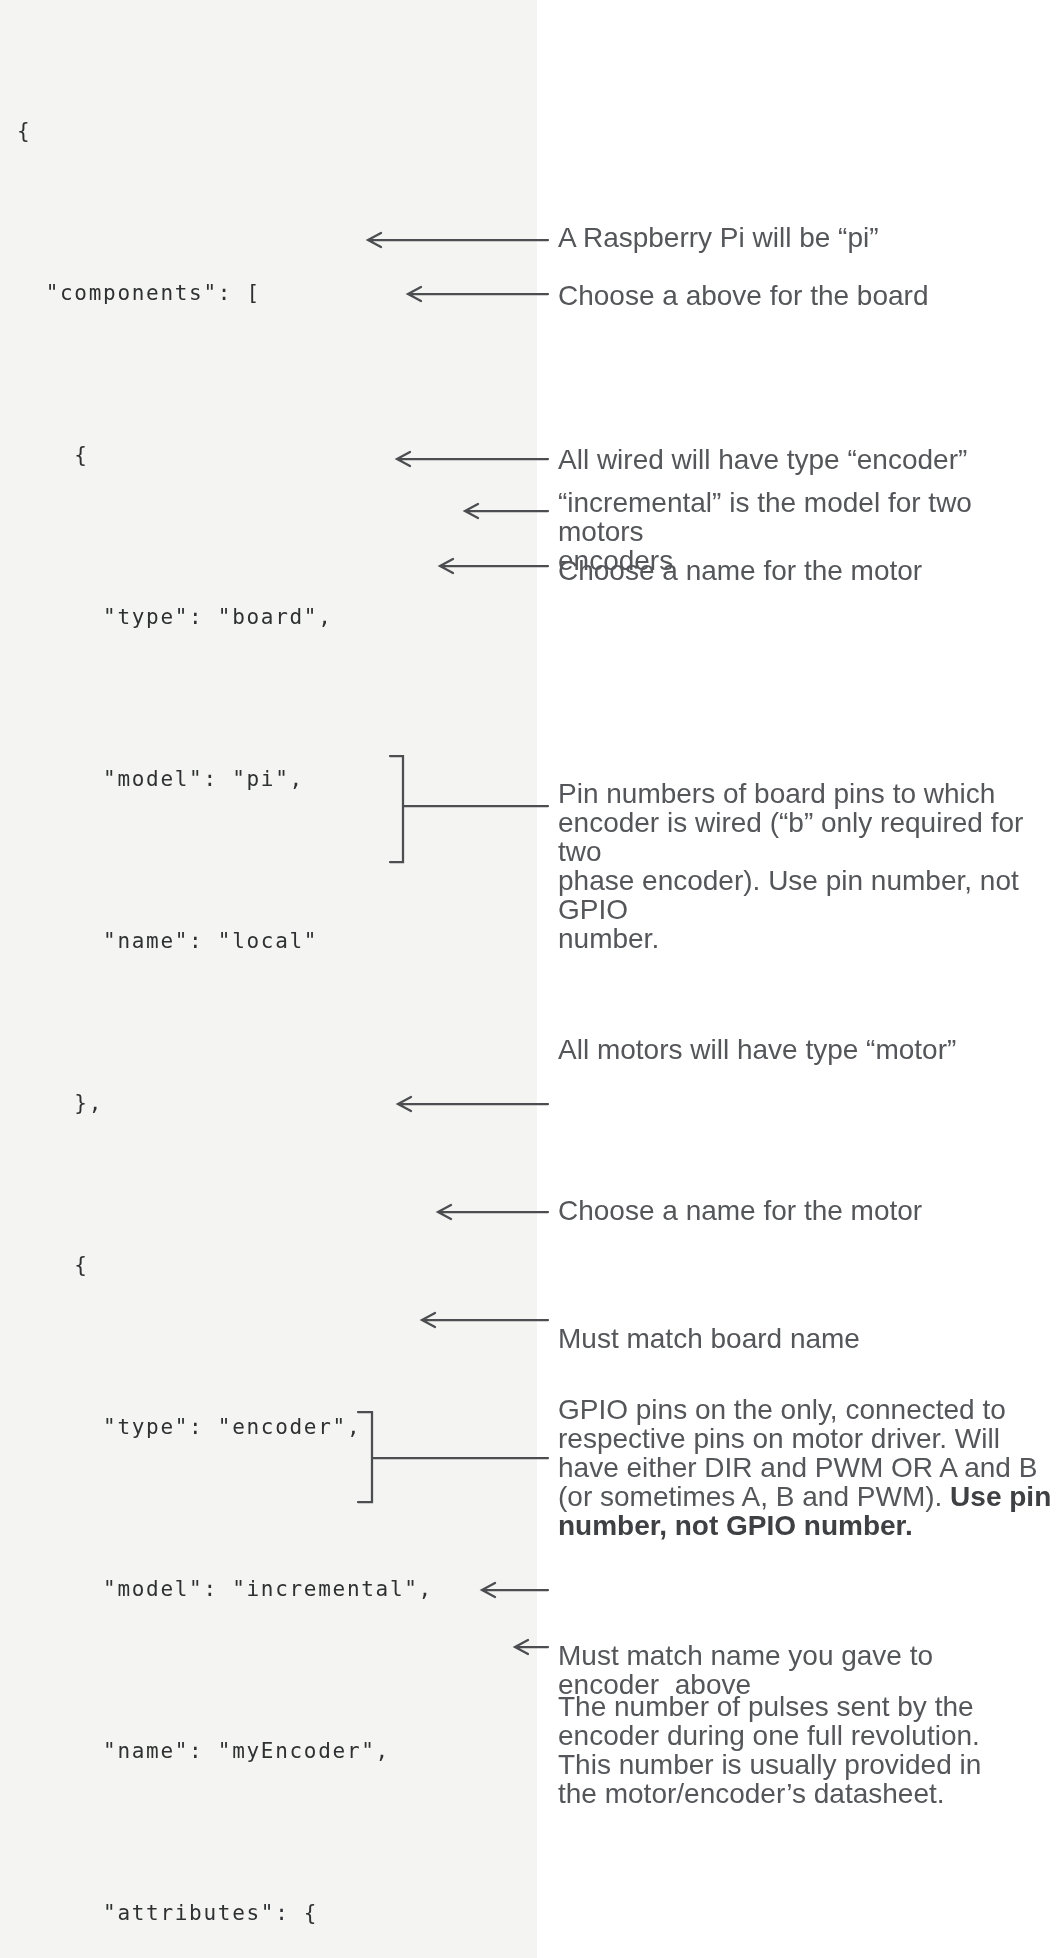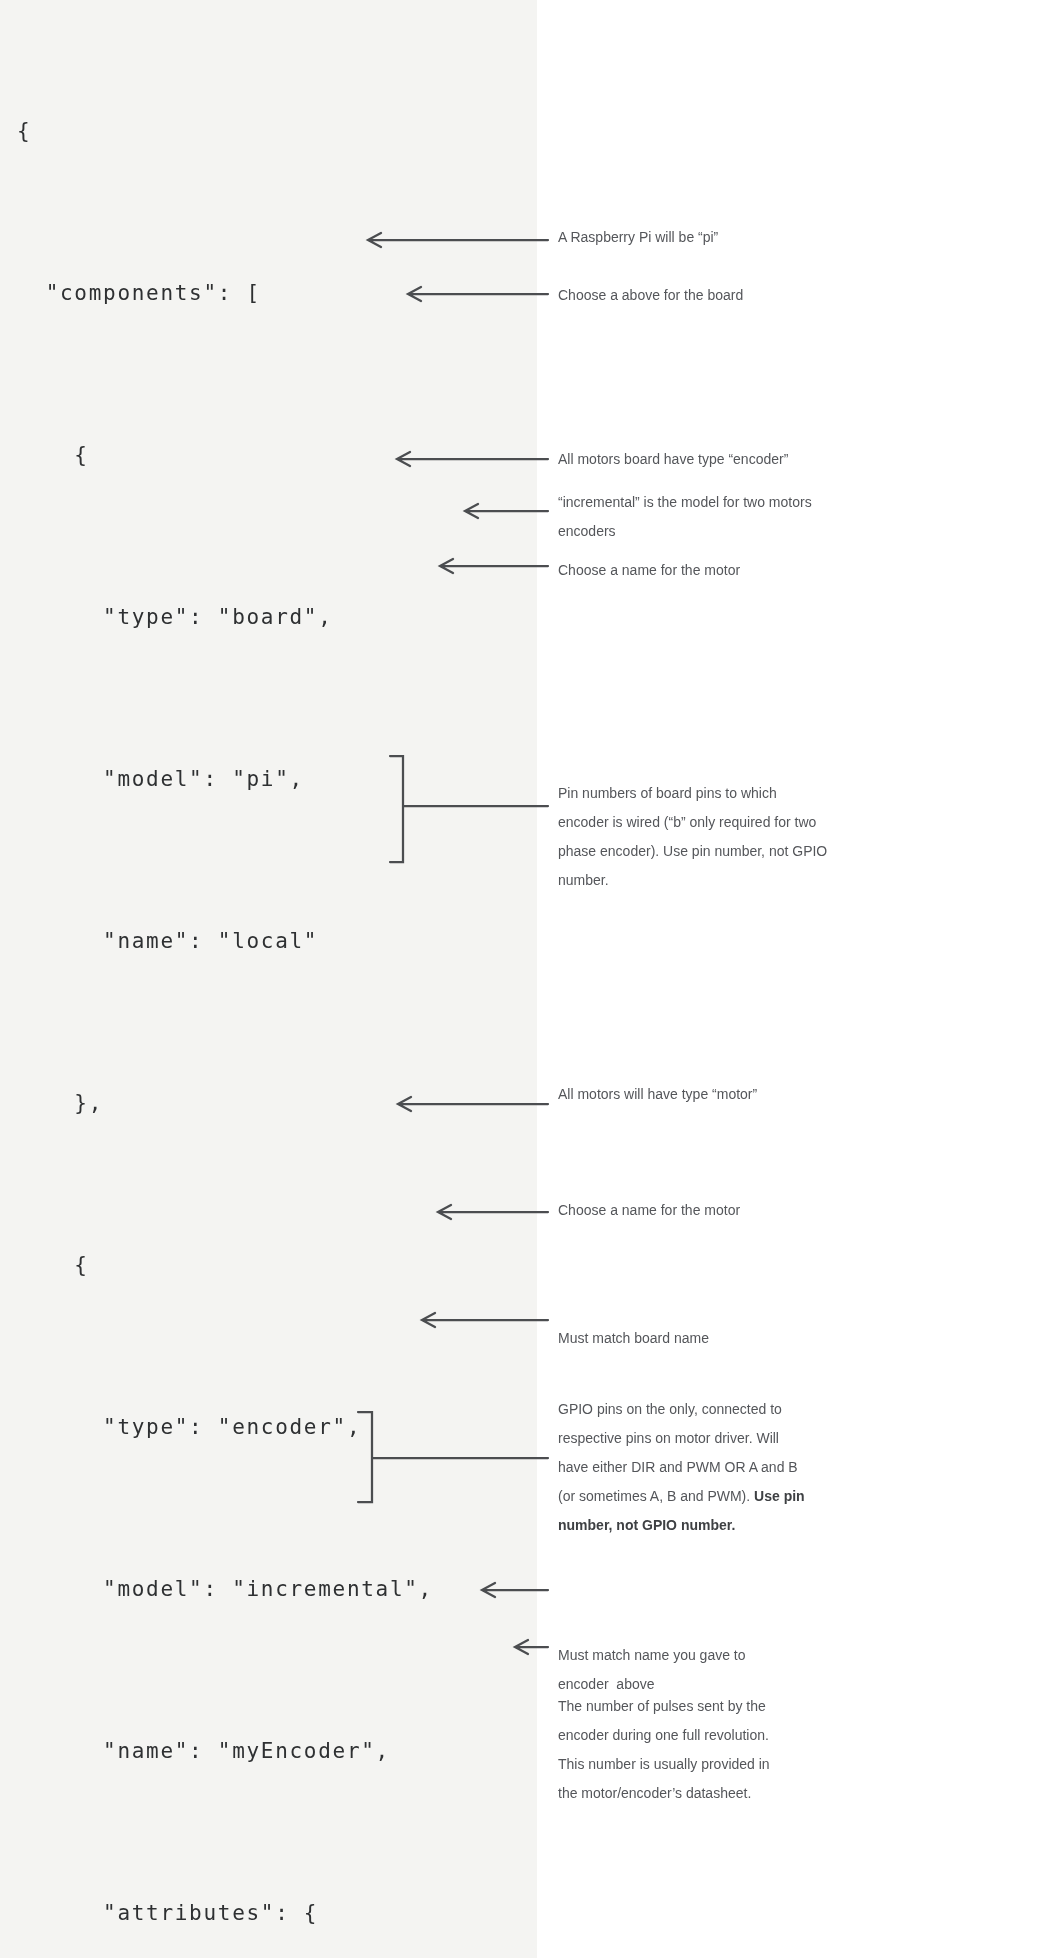--- a/index.html
+++ b/index.html
@@ -41,21 +41,21 @@
     fill: none;
     stroke: #4b4d50;
     stroke-width: 2.25;
     stroke-linecap: round;
     stroke-linejoin: miter;
   }
   .note {
     position: absolute;
     left: 558px;
     width: 500px;
-    font-size: 14px;
+    font-size: 28px;
     line-height: 29px;
     color: #54565a;
     white-space: pre-wrap;
   }
   .note .b {
     font-weight: 700;
     color: #3e4043;
   }
 </style>
 </head>
@@ -111,29 +111,29 @@
   <path d="M411 1097 L398 1104 L411 1111 M398 1104 L548 1104"></path>
   <path d="M451 1205 L438 1212 L451 1219 M438 1212 L548 1212"></path>
   <path d="M435 1313 L422 1320 L435 1327 M422 1320 L548 1320"></path>
   <path d="M358 1412 L372 1412 L372 1502 L358 1502 M372 1458 L548 1458"></path>
   <path d="M495 1583 L482 1590 L495 1597 M482 1590 L548 1590"></path>
   <path d="M528 1640 L515 1647 L528 1654 M515 1647 L548 1647"></path>
 </svg>
 
 <div class="note" style="top:223px">A Raspberry Pi will be “pi”</div>
 <div class="note" style="top:281px">Choose a above for the board</div>
-<div class="note" style="top:445px">All motors board have type “encoder”</div>
+<div class="note" style="top:445px">All wired will have type “encoder”</div>
 <div class="note" style="top:488px">“incremental” is the model for two motors
 encoders</div>
 <div class="note" style="top:556px">Choose a name for the motor</div>
 <div class="note" style="top:779px">Pin numbers of board pins to which
 encoder is wired (“b” only required for two
 phase encoder). Use pin number, not GPIO
 number.</div>
-<div class="note" style="top:1080px">All motors will have type “motor”</div>
+<div class="note" style="top:1035px">All motors will have type “motor”</div>
 <div class="note" style="top:1196px">Choose a name for the motor</div>
 <div class="note" style="top:1324px">Must match board name</div>
 <div class="note" style="top:1395px"><span>GPIO pins on the only, connected to
 respective pins on motor driver. Will
 have either DIR and PWM OR A and B
 (or sometimes A, B and PWM). </span><span class="b">Use pin
 number, not GPIO number.</span></div>
 <div class="note" style="top:1641px">Must match name you gave to
 encoder  above</div>
 <div class="note" style="top:1692px">The number of pulses sent by the

